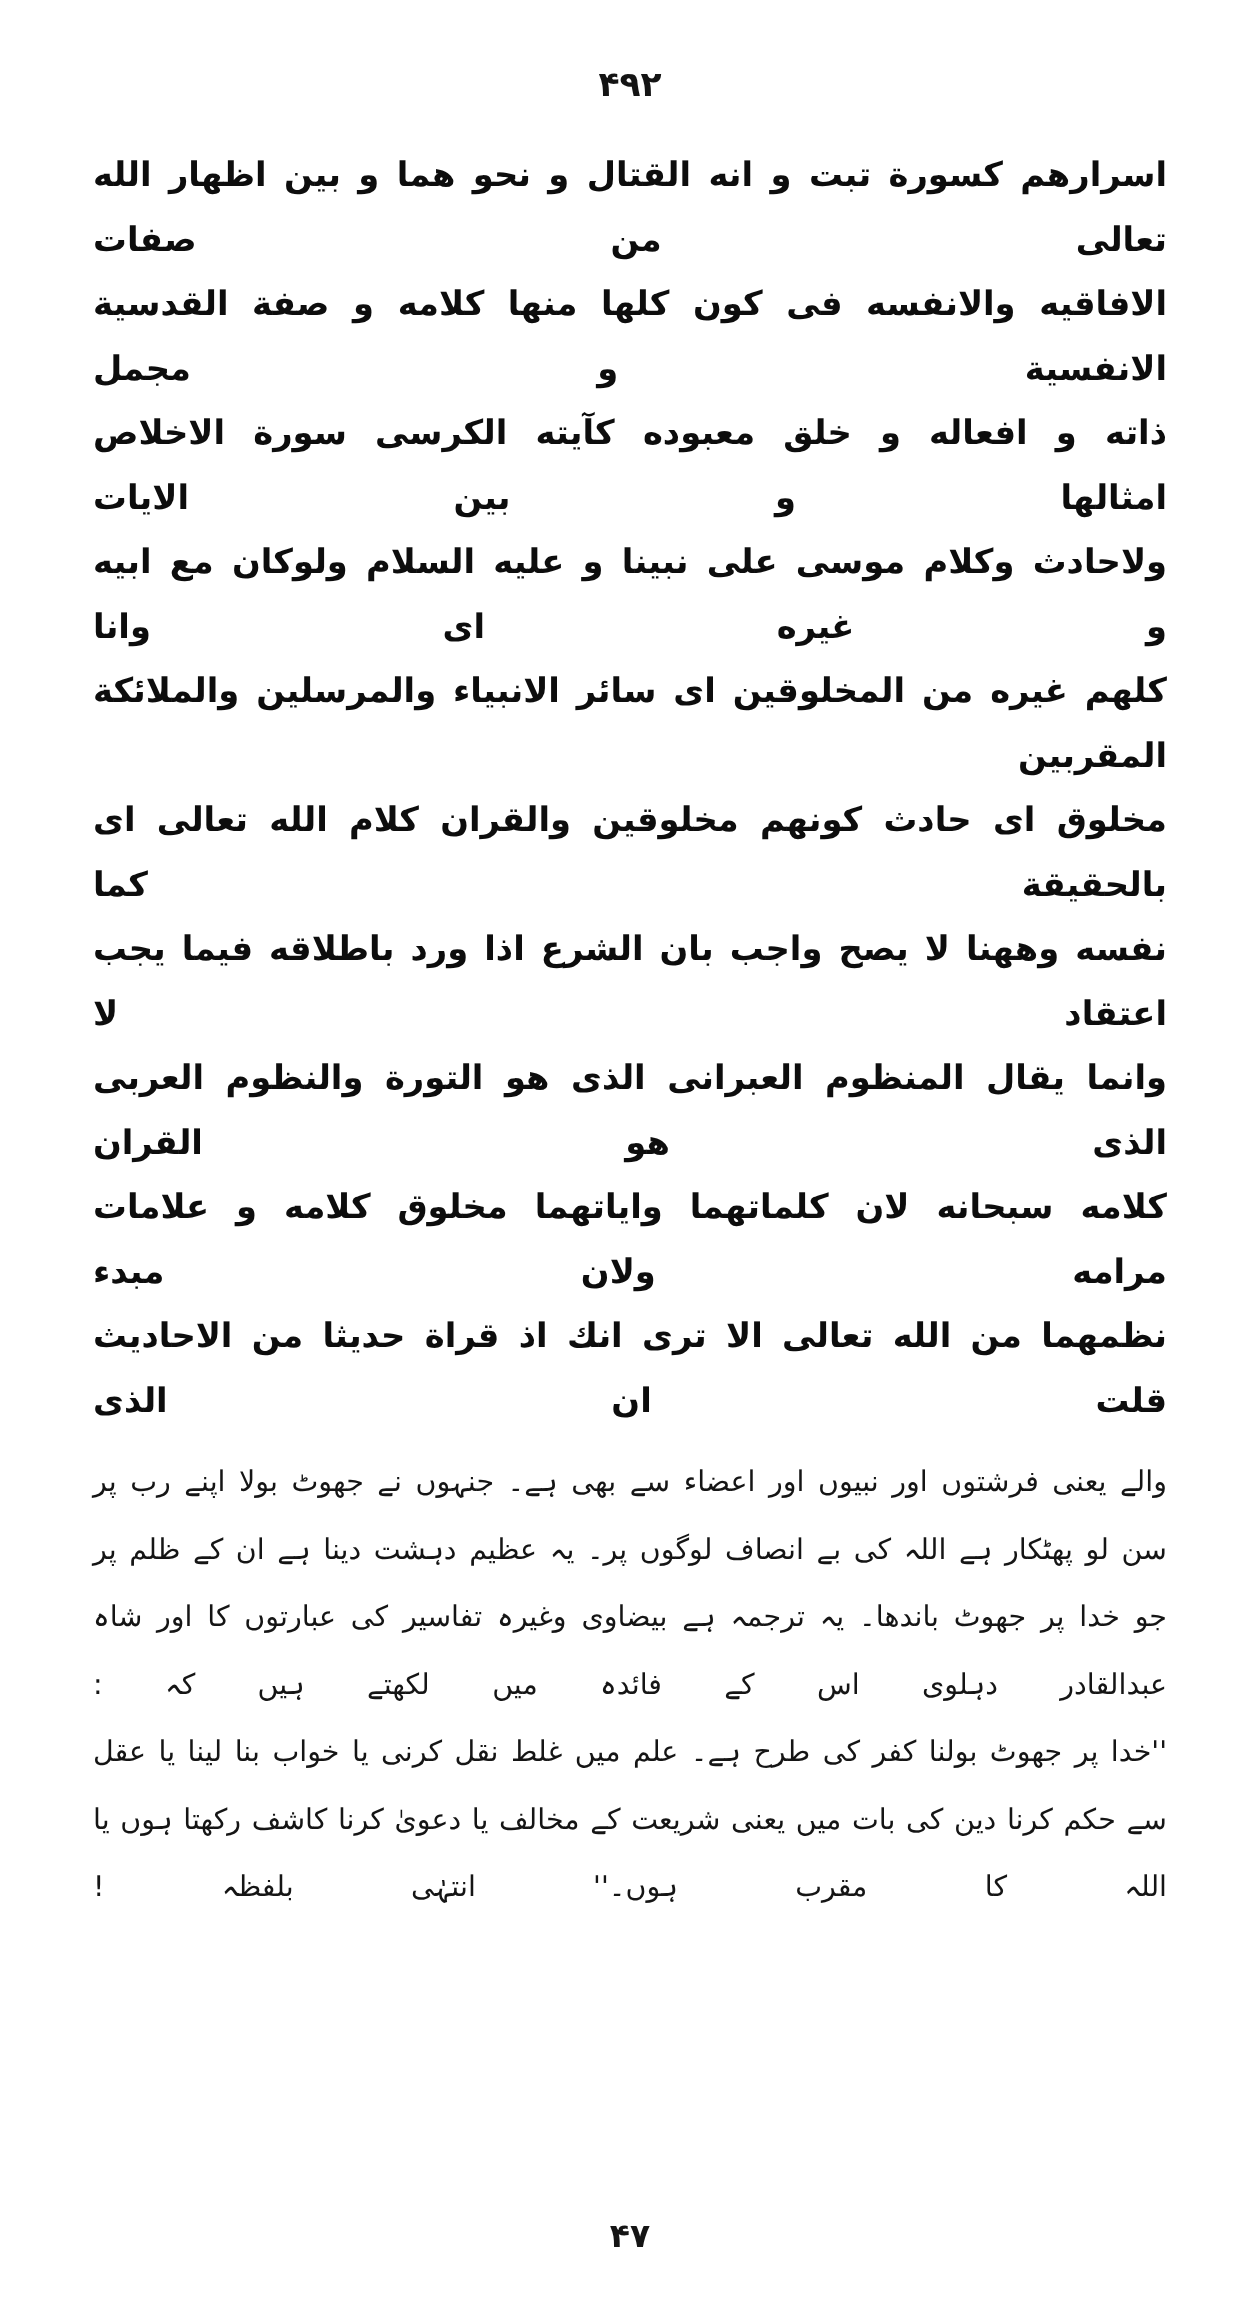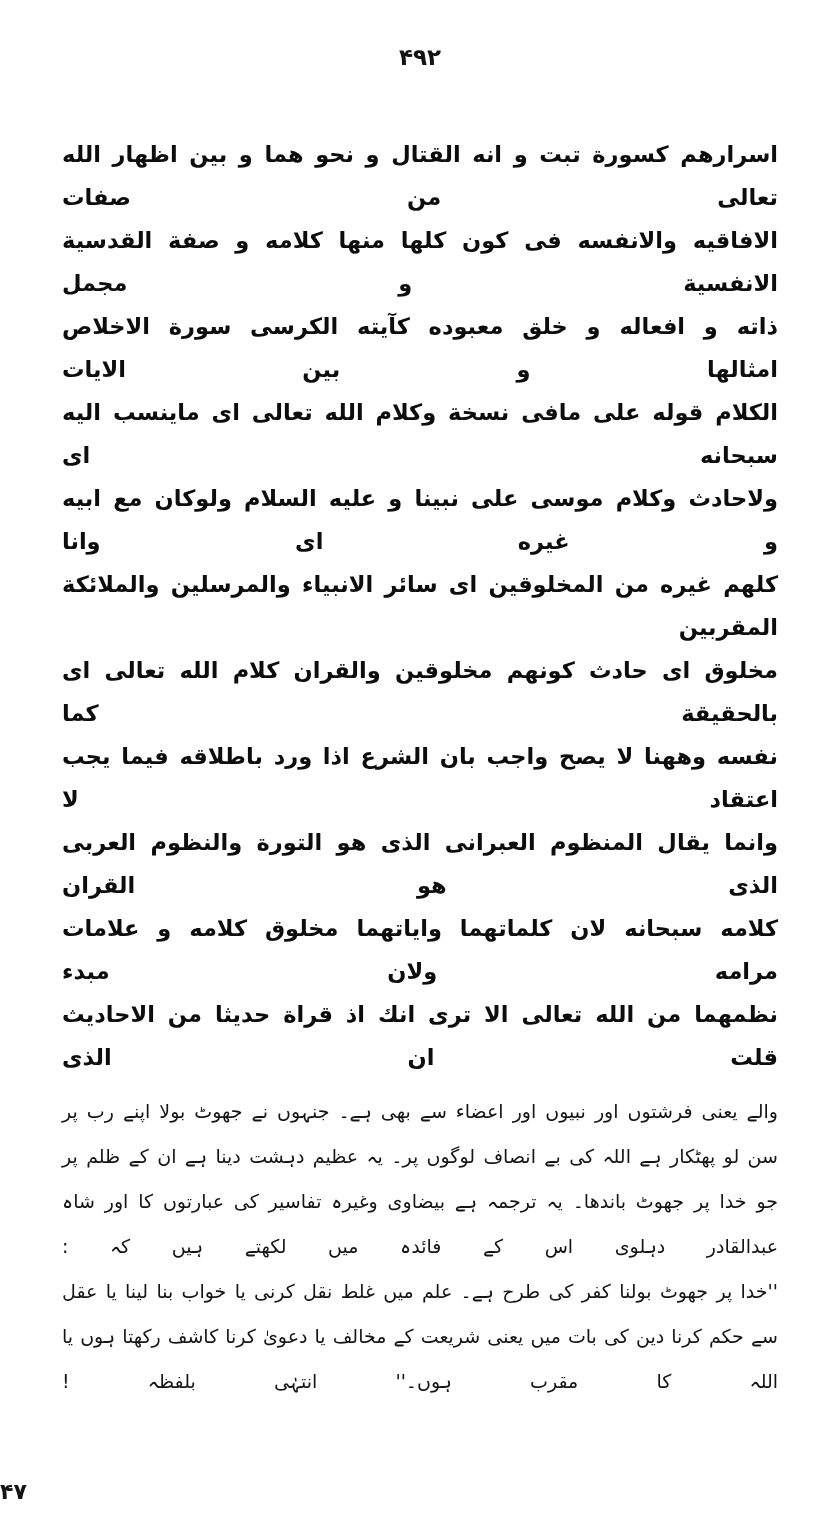--- a/index.html
+++ b/index.html
@@ -28,20 +28,21 @@
     font-size: 23px;
     font-weight: 700;
     color: #141414;
     letter-spacing: 1px;
   }
   .page-number-bottom {
     position: absolute;
     bottom: 36px;
     left: 0;
     width: 840px;
+    text-align: center;
     font-family: "DejaVu Sans", sans-serif;
     font-size: 22px;
     font-weight: 700;
     color: #141414;
     letter-spacing: 1px;
   }
   .content {
     position: absolute;
     top: 96px;
     left: 62px;
@@ -53,21 +54,20 @@
     direction: rtl;
     text-align: justify;
     text-align-last: justify;
     font-family: "DejaVu Sans", sans-serif;
     font-weight: 700;
     font-size: 22.5px;
     line-height: 43px;
     color: #0d0d0d;
     letter-spacing: 0px;
     word-spacing: 2px;
-    margin-top: 37px;
   }
   .arabic-line-wrap {
     display: block;
     text-align: justify;
     text-align-last: justify;
   }
   
   .urdu-block {
     direction: rtl;
     text-align: justify;
@@ -91,21 +91,20 @@
 <div class="page">
 
   <div class="page-number-top">۴۹۲</div>
 
   <div class="content">
 
     <div class="arabic-block">
       <div class="arabic-line-wrap">اسرارهم كسورة تبت و انه القتال و نحو هما و بين اظهار الله تعالى من صفات</div>
       <div class="arabic-line-wrap">الافاقيه والانفسه فى كون كلها منها كلامه و صفة القدسية الانفسية و مجمل</div>
       <div class="arabic-line-wrap">ذاته و افعاله و خلق معبوده كآيته الكرسى سورة الاخلاص امثالها و بين الايات</div>
-      <div class="arabic-line-wrap">الكلام قوله على مافى نسخة وكلام الله تعالى اى ماينسب اليه سبحانه اى</div>
       <div class="arabic-line-wrap">ولاحادث وكلام موسى على نبينا و عليه السلام ولوكان مع ابيه و غيره اى وانا</div>
       <div class="arabic-line-wrap">كلهم غيره من المخلوقين اى سائر الانبياء والمرسلين والملائكة المقربين</div>
       <div class="arabic-line-wrap">مخلوق اى حادث كونهم مخلوقين والقران كلام الله تعالى اى بالحقيقة كما</div>
       <div class="arabic-line-wrap">نفسه وههنا لا يصح واجب بان الشرع اذا ورد باطلاقه فيما يجب اعتقاد لا</div>
       <div class="arabic-line-wrap">وانما يقال المنظوم العبرانى الذى هو التورة والنظوم العربى الذى هو القران</div>
       <div class="arabic-line-wrap">كلامه سبحانه لان كلماتهما واياتهما مخلوق كلامه و علامات مرامه ولان مبدء</div>
       <div class="arabic-line-wrap">نظمهما من الله تعالى الا ترى انك اذ قراة حديثا من الاحاديث قلت ان الذى</div>
     </div>
 
     <div class="urdu-block">

